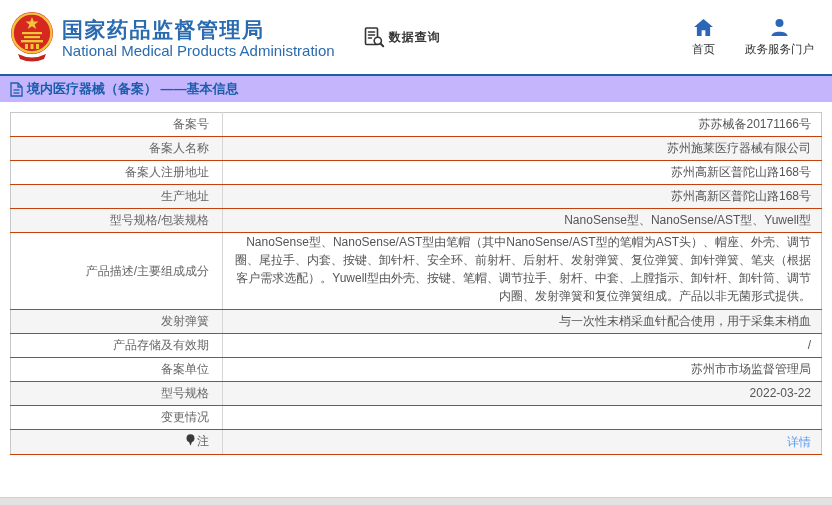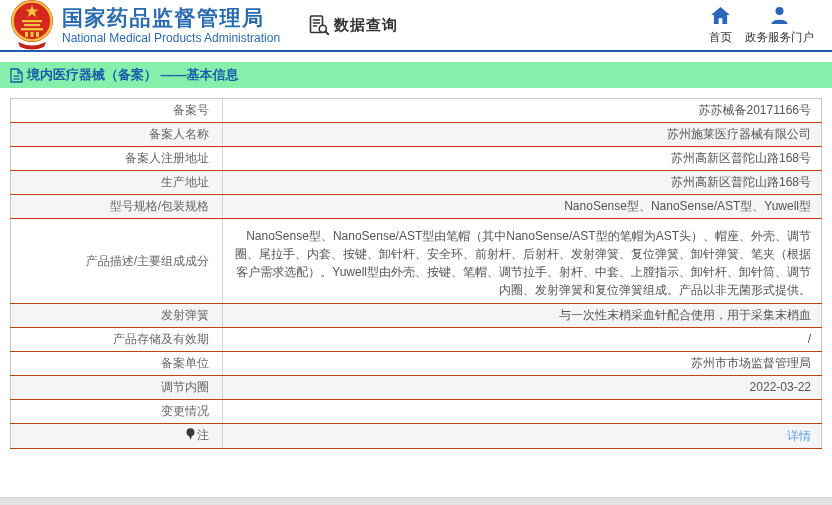--- a/index.html
+++ b/index.html
@@ -6,71 +6,70 @@
   html, body { width: 832px; height: 505px; }
   body {
     font-family: "Liberation Sans", "DejaVu Sans", sans-serif;
     background: #ffffff;
     position: relative;
     overflow: hidden;
   }
 
   
   .header {
-    height: 52px;
+    height: 76px;
     border-bottom: 2px solid #1c5fa8;
     display: flex;
     align-items: center;
     padding: 0 14px 0 10px;
   }
   .logo-title { display: flex; align-items: center; }
   .emblem { width: 44px; height: 56px; flex: 0 0 auto; }
   .title-block { margin-left: 8px; }
   .cn-title {
     color: #2a6bb0;
     font-size: 21px;
     font-weight: bold;
     letter-spacing: 1.5px;
     line-height: 26px;
   }
   .en-title {
     color: #2a6bb0;
-    font-size: 12px;
+    font-size: 15px;
     line-height: 13px;
     margin-top: 1px;
   }
   .data-query {
     display: flex;
     align-items: center;
     margin-left: 28px;
     color: #333;
-    font-size: 15px;
+    font-size: 12px;
     font-weight: bold;
     letter-spacing: 1px;
     cursor: pointer;
   }
   .data-query svg { margin-right: 4px; }
   .header-spacer { flex: 1; }
-  .top-nav { display: flex; align-items: flex-end; gap: 13px; padding-right: 4px; }
+  .top-nav { display: flex; align-items: flex-end; gap: 30px; padding-right: 4px; }
   .nav-item {
     display: flex;
     flex-direction: column;
     align-items: center;
     cursor: pointer;
     color: #333;
     font-size: 11.5px;
   }
   .nav-item .nav-icon { height: 20px; display: flex; align-items: center; }
   .nav-item .nav-label { margin-top: 5px; white-space: nowrap; }
 
   
   .crumb-bar {
-    margin-top: 10px;
     height: 26px;
-    background: #86efac;
+    background: #c4b5fd;
     display: flex;
     align-items: center;
     padding-left: 10px;
   }
   .crumb-bar .doc-icon { margin-right: 4px; display: flex; }
   .crumb-title {
     color: #1a5dab;
     font-size: 13px;
     font-weight: bold;
   }
@@ -96,21 +95,21 @@
   table.info th {
     width: 212px;
     text-align: right;
     color: #666;
     border-right: 1px solid #d5d5d5;
     padding-right: 13px;
     white-space: nowrap;
   }
   table.info td { color: #555; text-align: right; }
   table.info tr { height: 24px; }
-  table.info tr.tall td { line-height: 18px; padding-top: 8px; padding-bottom: 4px; }
+  table.info tr.tall td { line-height: 18px; padding-top: 0; padding-bottom: 4px; }
   .note-icon { display: inline-block; vertical-align: -1px; margin-right: 2px; }
   a.detail-link {
     color: #5b9df0;
     text-decoration: none;
     font-size: 12px;
   }
 
   
   .footer-strip {
     position: absolute;
@@ -225,21 +224,21 @@
       </tr>
       <tr class="odd">
         <th>产品存储及有效期</th>
         <td>/</td>
       </tr>
       <tr class="odd">
         <th>备案单位</th>
         <td>苏州市市场监督管理局</td>
       </tr>
       <tr class="even">
-        <th>调节内圈</th>
+        <th>型号规格</th>
         <td>2022-03-22</td>
       </tr>
       <tr class="odd">
         <th>变更情况</th>
         <td></td>
       </tr>
       <tr class="even">
         <th>
           <span class="note-icon">
             <svg width="9" height="12" viewBox="0 0 10 13" fill="#3a3a3a">

